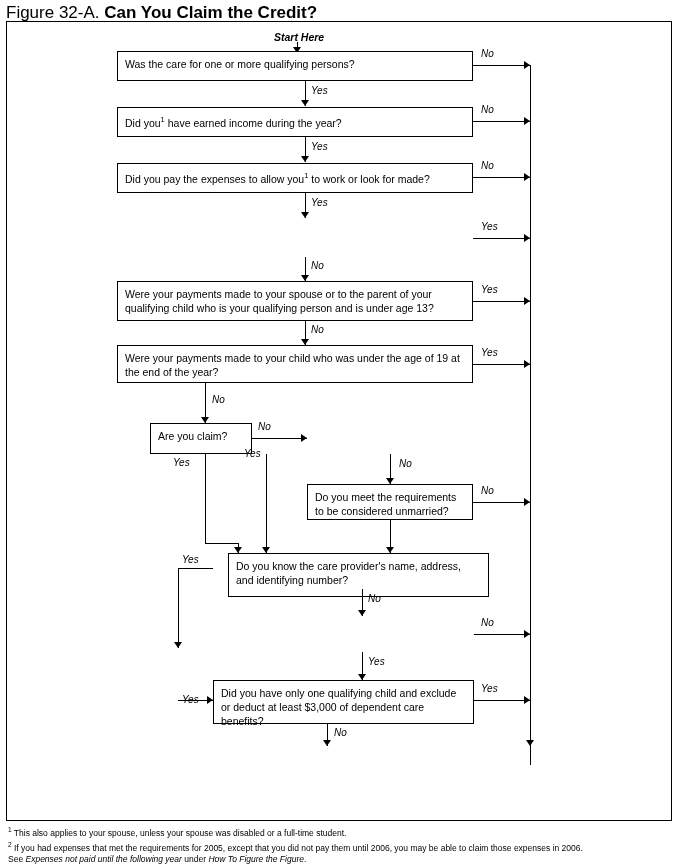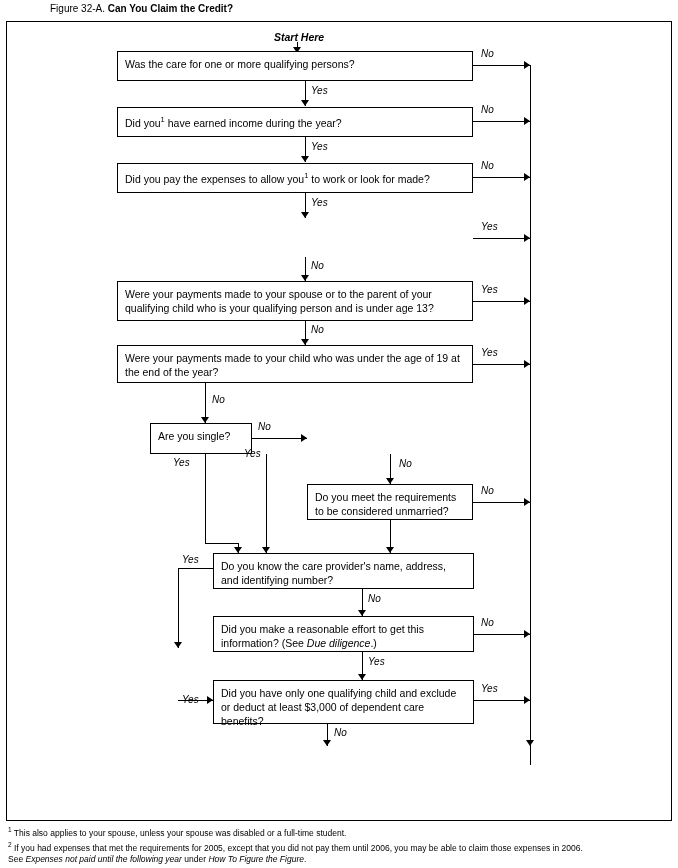--- a/index.html
+++ b/index.html
@@ -15,23 +15,22 @@
     position: relative;
     width: 678px;
     height: 868px;
     overflow: hidden;
     background: #ffffff;
   }
   .fig-title {
     position: absolute;
     left: 6px;
     top: 3px;
-    font-size: 10px;
+    font-size: 17px;
     white-space: nowrap;
-    margin-left: 44px;
   }
   .fig-title .lead {
     font-weight: normal;
   }
   .fig-title .bold {
     font-weight: bold;
   }
   .frame {
     position: absolute;
     left: 6px;
@@ -165,21 +164,21 @@
   <div class="arrow-r" style="left:524px; top:173px;"></div>
   <div class="arrow-r" style="left:524px; top:234px;"></div>
   <div class="arrow-r" style="left:524px; top:297px;"></div>
   <div class="arrow-r" style="left:524px; top:360px;"></div>
   <div class="arrow-d" style="left:526px; top:740px;"></div>
 
   <div class="ln vl" style="left:205px; top:383px; height:40px;"></div>
   <div class="arrow-d" style="left:201px; top:417px;"></div>
   <div class="lbl" style="left:212px; top:394px;">No</div>
 
-  <div class="box" style="left:150px; top:423px; width:102px; height:31px;">Are you single?</div>
+  <div class="box" style="left:150px; top:423px; width:102px; height:31px;">Are you claim?</div>
 
   <div class="ln hl" style="left:252px; top:438px; width:55px;"></div>
   <div class="arrow-r" style="left:301px; top:434px;"></div>
   <div class="lbl" style="left:258px; top:421px;">No</div>
 
   <div class="ln vl" style="left:205px; top:454px; height:89px;"></div>
   <div class="ln hl" style="left:205px; top:543px; width:33px;"></div>
   <div class="ln vl" style="left:238px; top:543px; height:10px;"></div>
   <div class="arrow-d" style="left:234px; top:547px;"></div>
   <div class="lbl" style="left:173px; top:457px;">Yes</div>
@@ -196,32 +195,31 @@
 
   <div class="box" style="left:307px; top:484px; width:166px; height:36px;">Do you meet the requirements to be considered unmarried?</div>
 
   <div class="ln hl" style="left:473px; top:502px; width:57px;"></div>
   <div class="arrow-r" style="left:524px; top:498px;"></div>
   <div class="lbl" style="left:481px; top:485px;">No</div>
 
   <div class="ln vl" style="left:390px; top:520px; height:33px;"></div>
   <div class="arrow-d" style="left:386px; top:547px;"></div>
 
-  <div class="box" style="left:213px; top:553px; width:261px; height:36px;">Do you know the care provider's name, address, and identifying number?</div>
+  <div class="box" style="left:228px; top:553px; width:261px; height:44px;">Do you know the care provider's name, address, and identifying number?</div>
   <div class="lbl" style="left:182px; top:554px;">Yes</div>
 
   <div class="ln vl" style="left:362px; top:589px; height:27px;"></div>
   <div class="arrow-d" style="left:358px; top:610px;"></div>
   <div class="lbl" style="left:368px; top:593px;">No</div>
 
   <div class="ln vl" style="left:178px; top:568px; height:80px;"></div>
   <div class="ln hl" style="left:178px; top:568px; width:35px;"></div>
   <div class="arrow-d" style="left:174px; top:642px;"></div>
 
-  <div class="box" style="left:213px; top:616px; width:261px; height:36px;"><span>Did you make a reasonable effort to get this information? (See </span><i>Due diligence</i><span>.)</span></div>
   <div class="ln hl" style="left:474px; top:634px; width:56px;"></div>
   <div class="arrow-r" style="left:524px; top:630px;"></div>
   <div class="lbl" style="left:481px; top:617px;">No</div>
 
   <div class="ln vl" style="left:362px; top:652px; height:28px;"></div>
   <div class="arrow-d" style="left:358px; top:674px;"></div>
   <div class="lbl" style="left:368px; top:656px;">Yes</div>
 
   <div class="box" style="left:213px; top:680px; width:261px; height:44px;">Did you have only one qualifying child and exclude or deduct at least $3,000 of dependent care benefits?</div>
   <div class="ln hl" style="left:474px; top:700px; width:56px;"></div>

